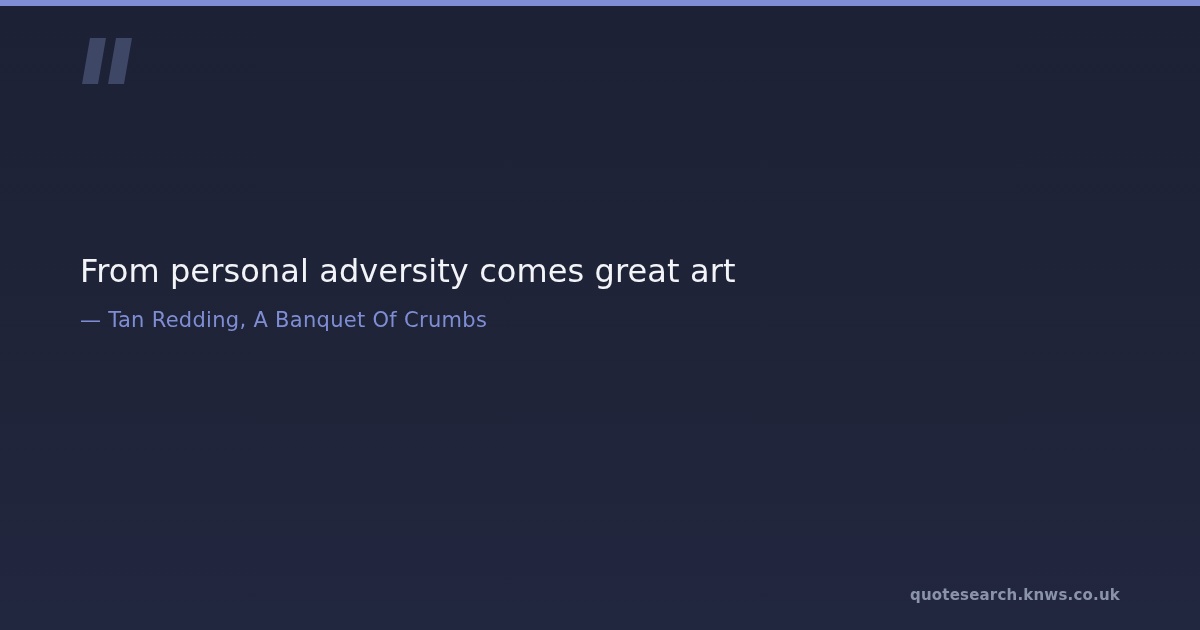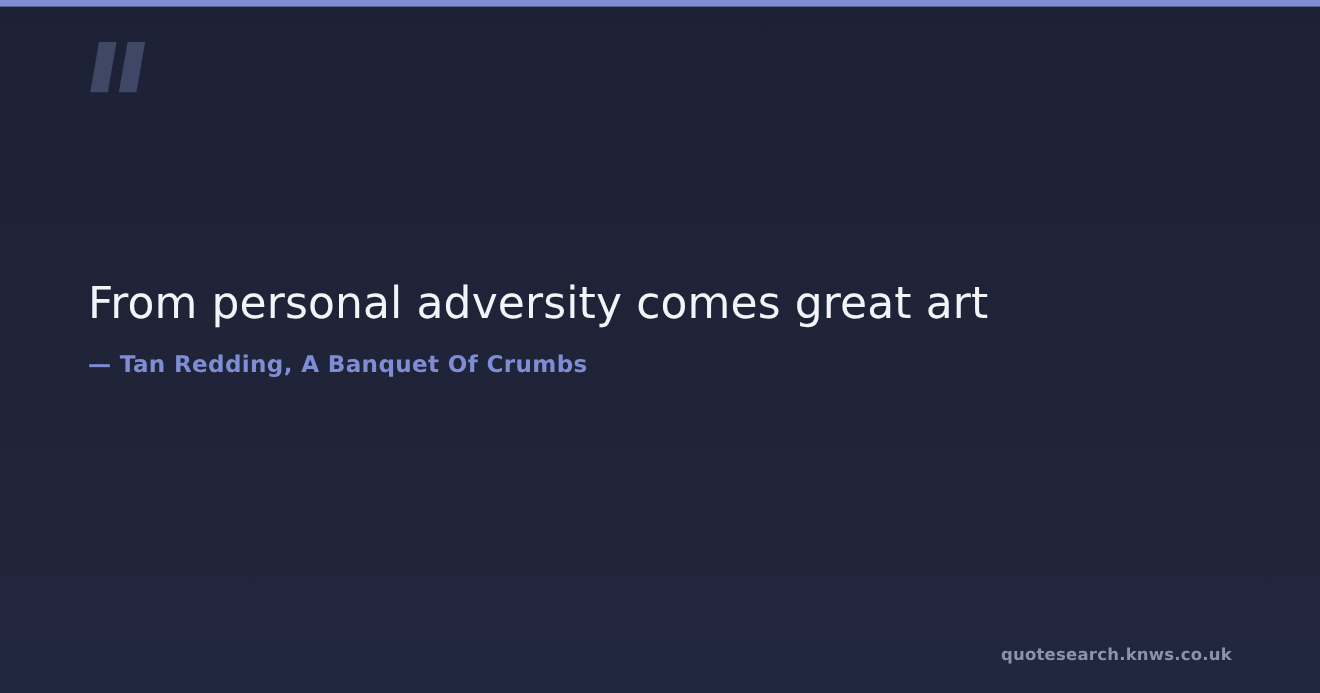--- a/index.html
+++ b/index.html
@@ -51,32 +51,32 @@
 
   .content {
     position: absolute;
     left: 80px;
     right: 80px;
     top: 250px;
   }
 
   .quote-text {
     margin: 0;
-    font-size: 40px;
+    font-size: 32px;
     line-height: 1.32;
     font-weight: 400;
     color: #f3f4f8;
     letter-spacing: 0.1px;
     max-width: 1000px;
   }
 
   .attribution {
     margin: 16px 0 0 0;
     font-size: 21px;
-    font-weight: 700;
+    font-weight: 400;
     color: #7f8ed4;
     letter-spacing: 0.3px;
     white-space: nowrap;
   }
 
   .source-url {
     position: absolute;
     right: 80px;
     bottom: 26px;
     font-size: 15px;

